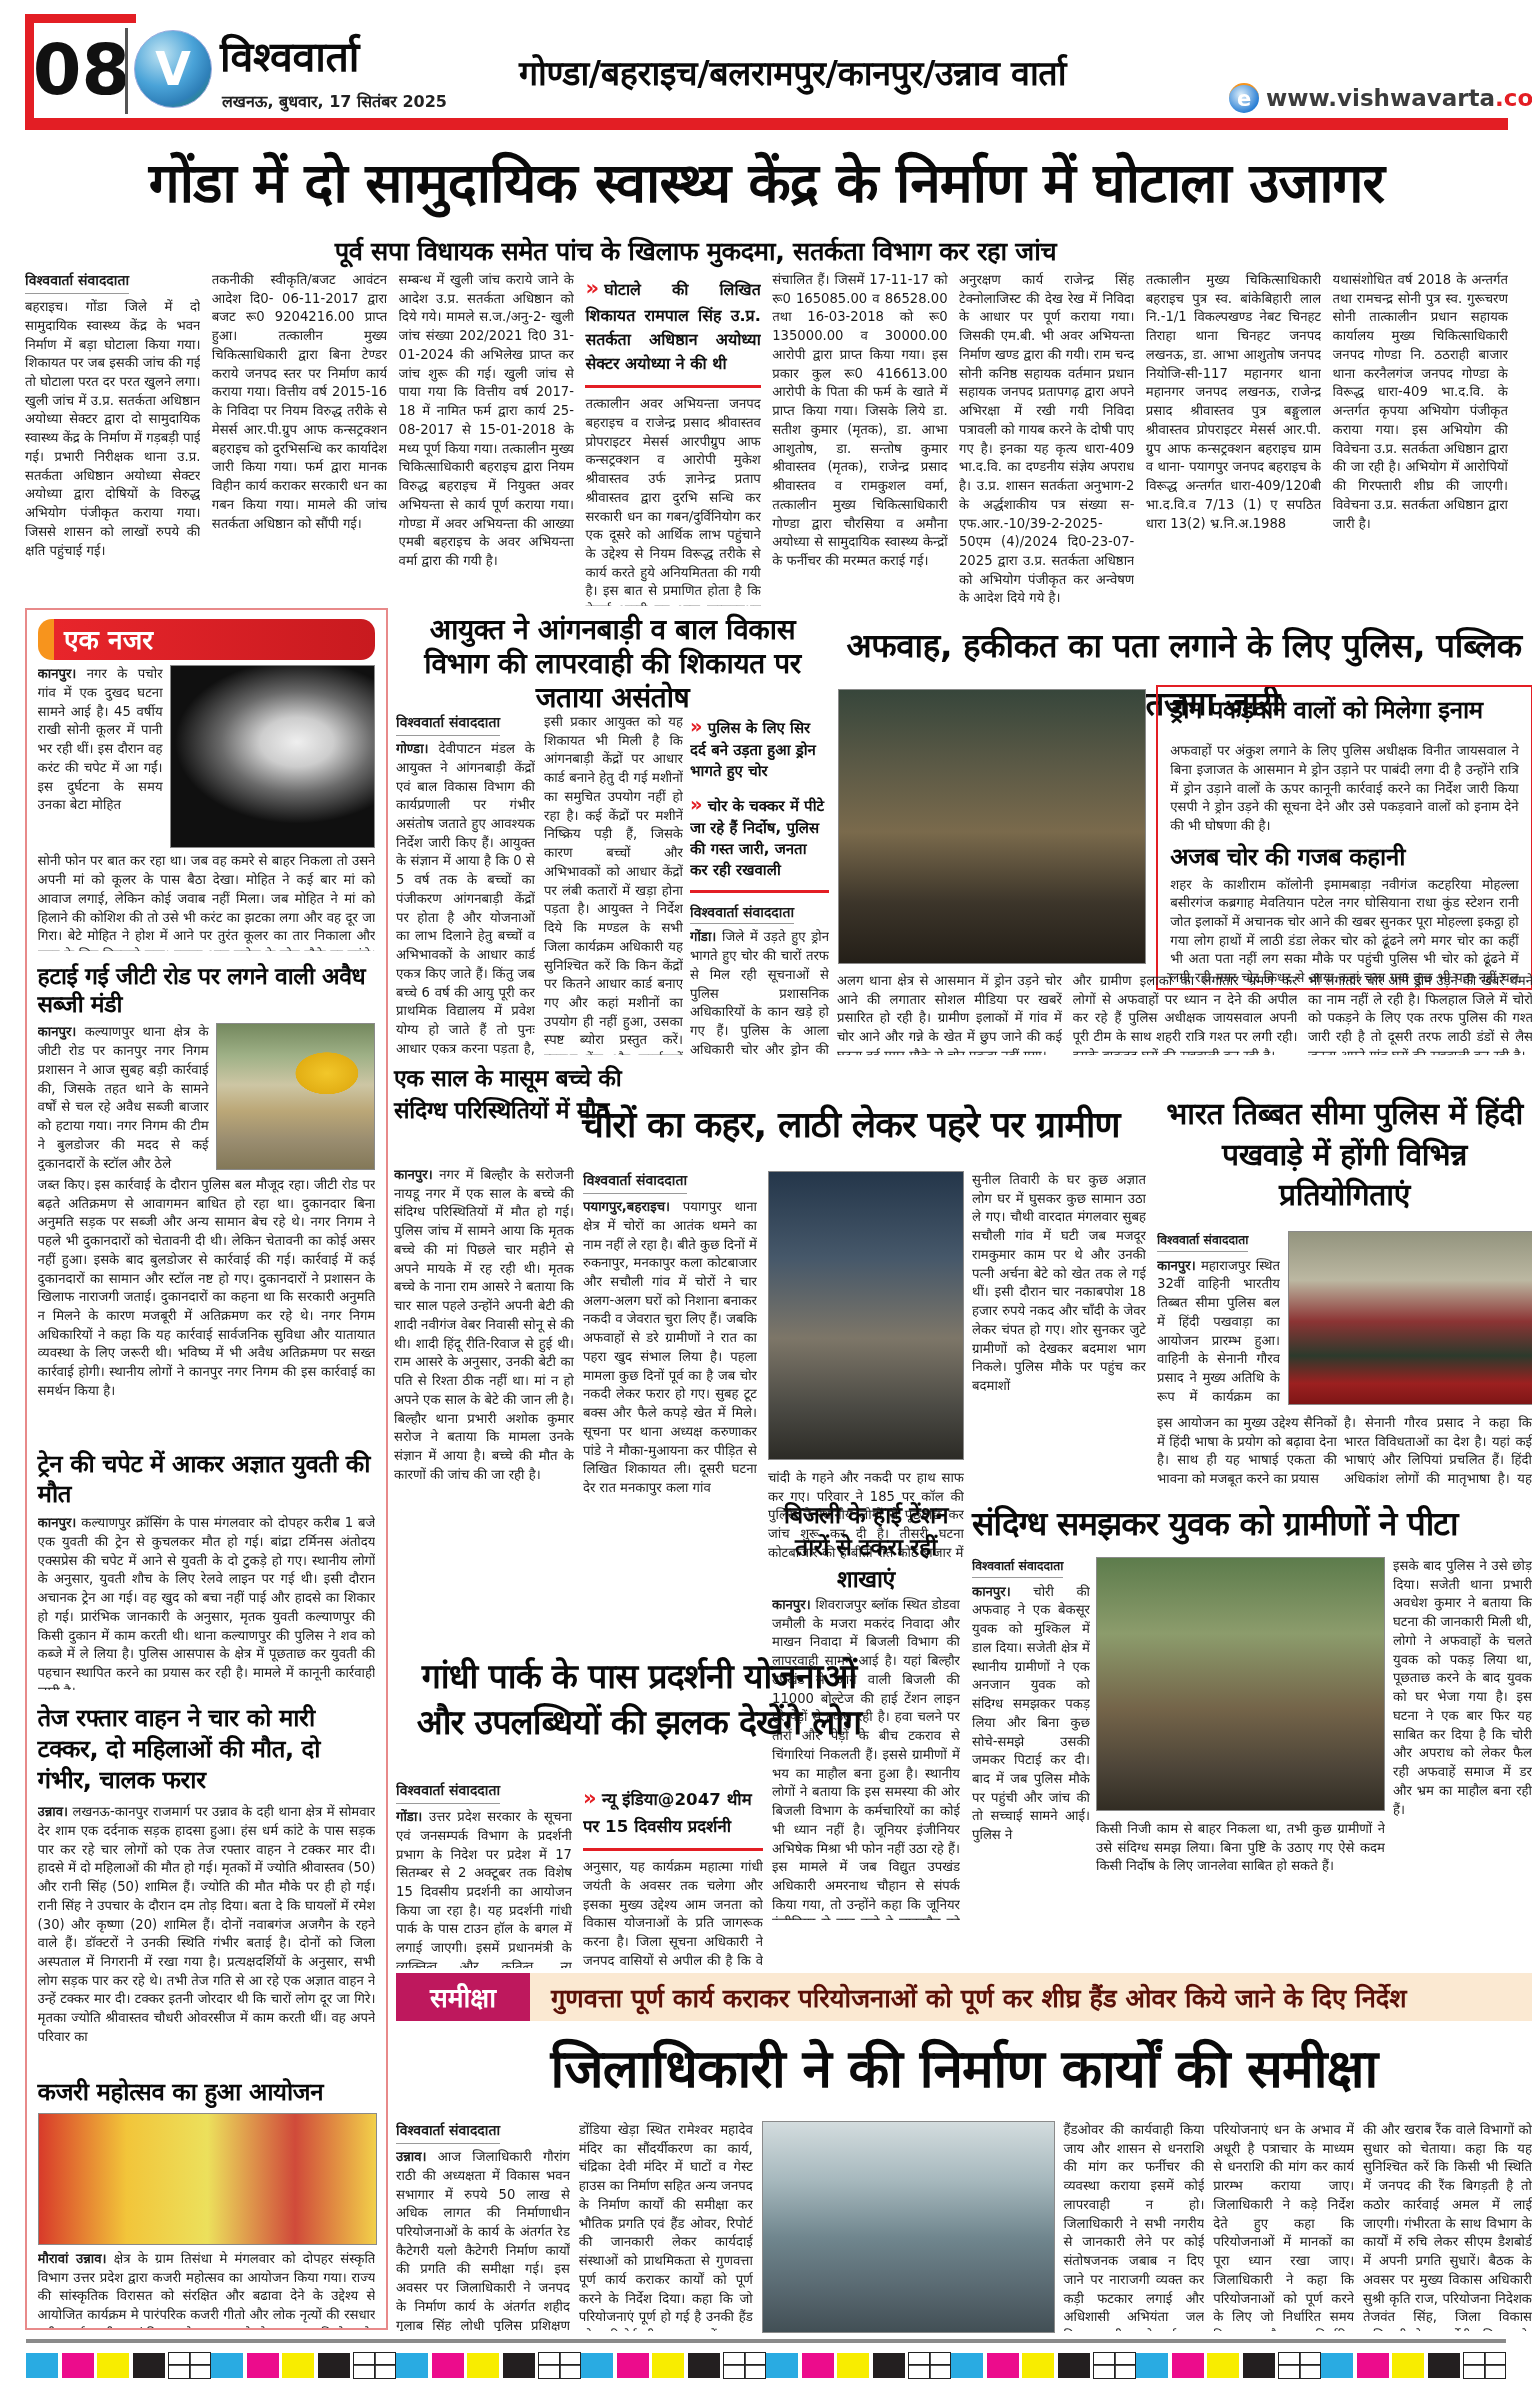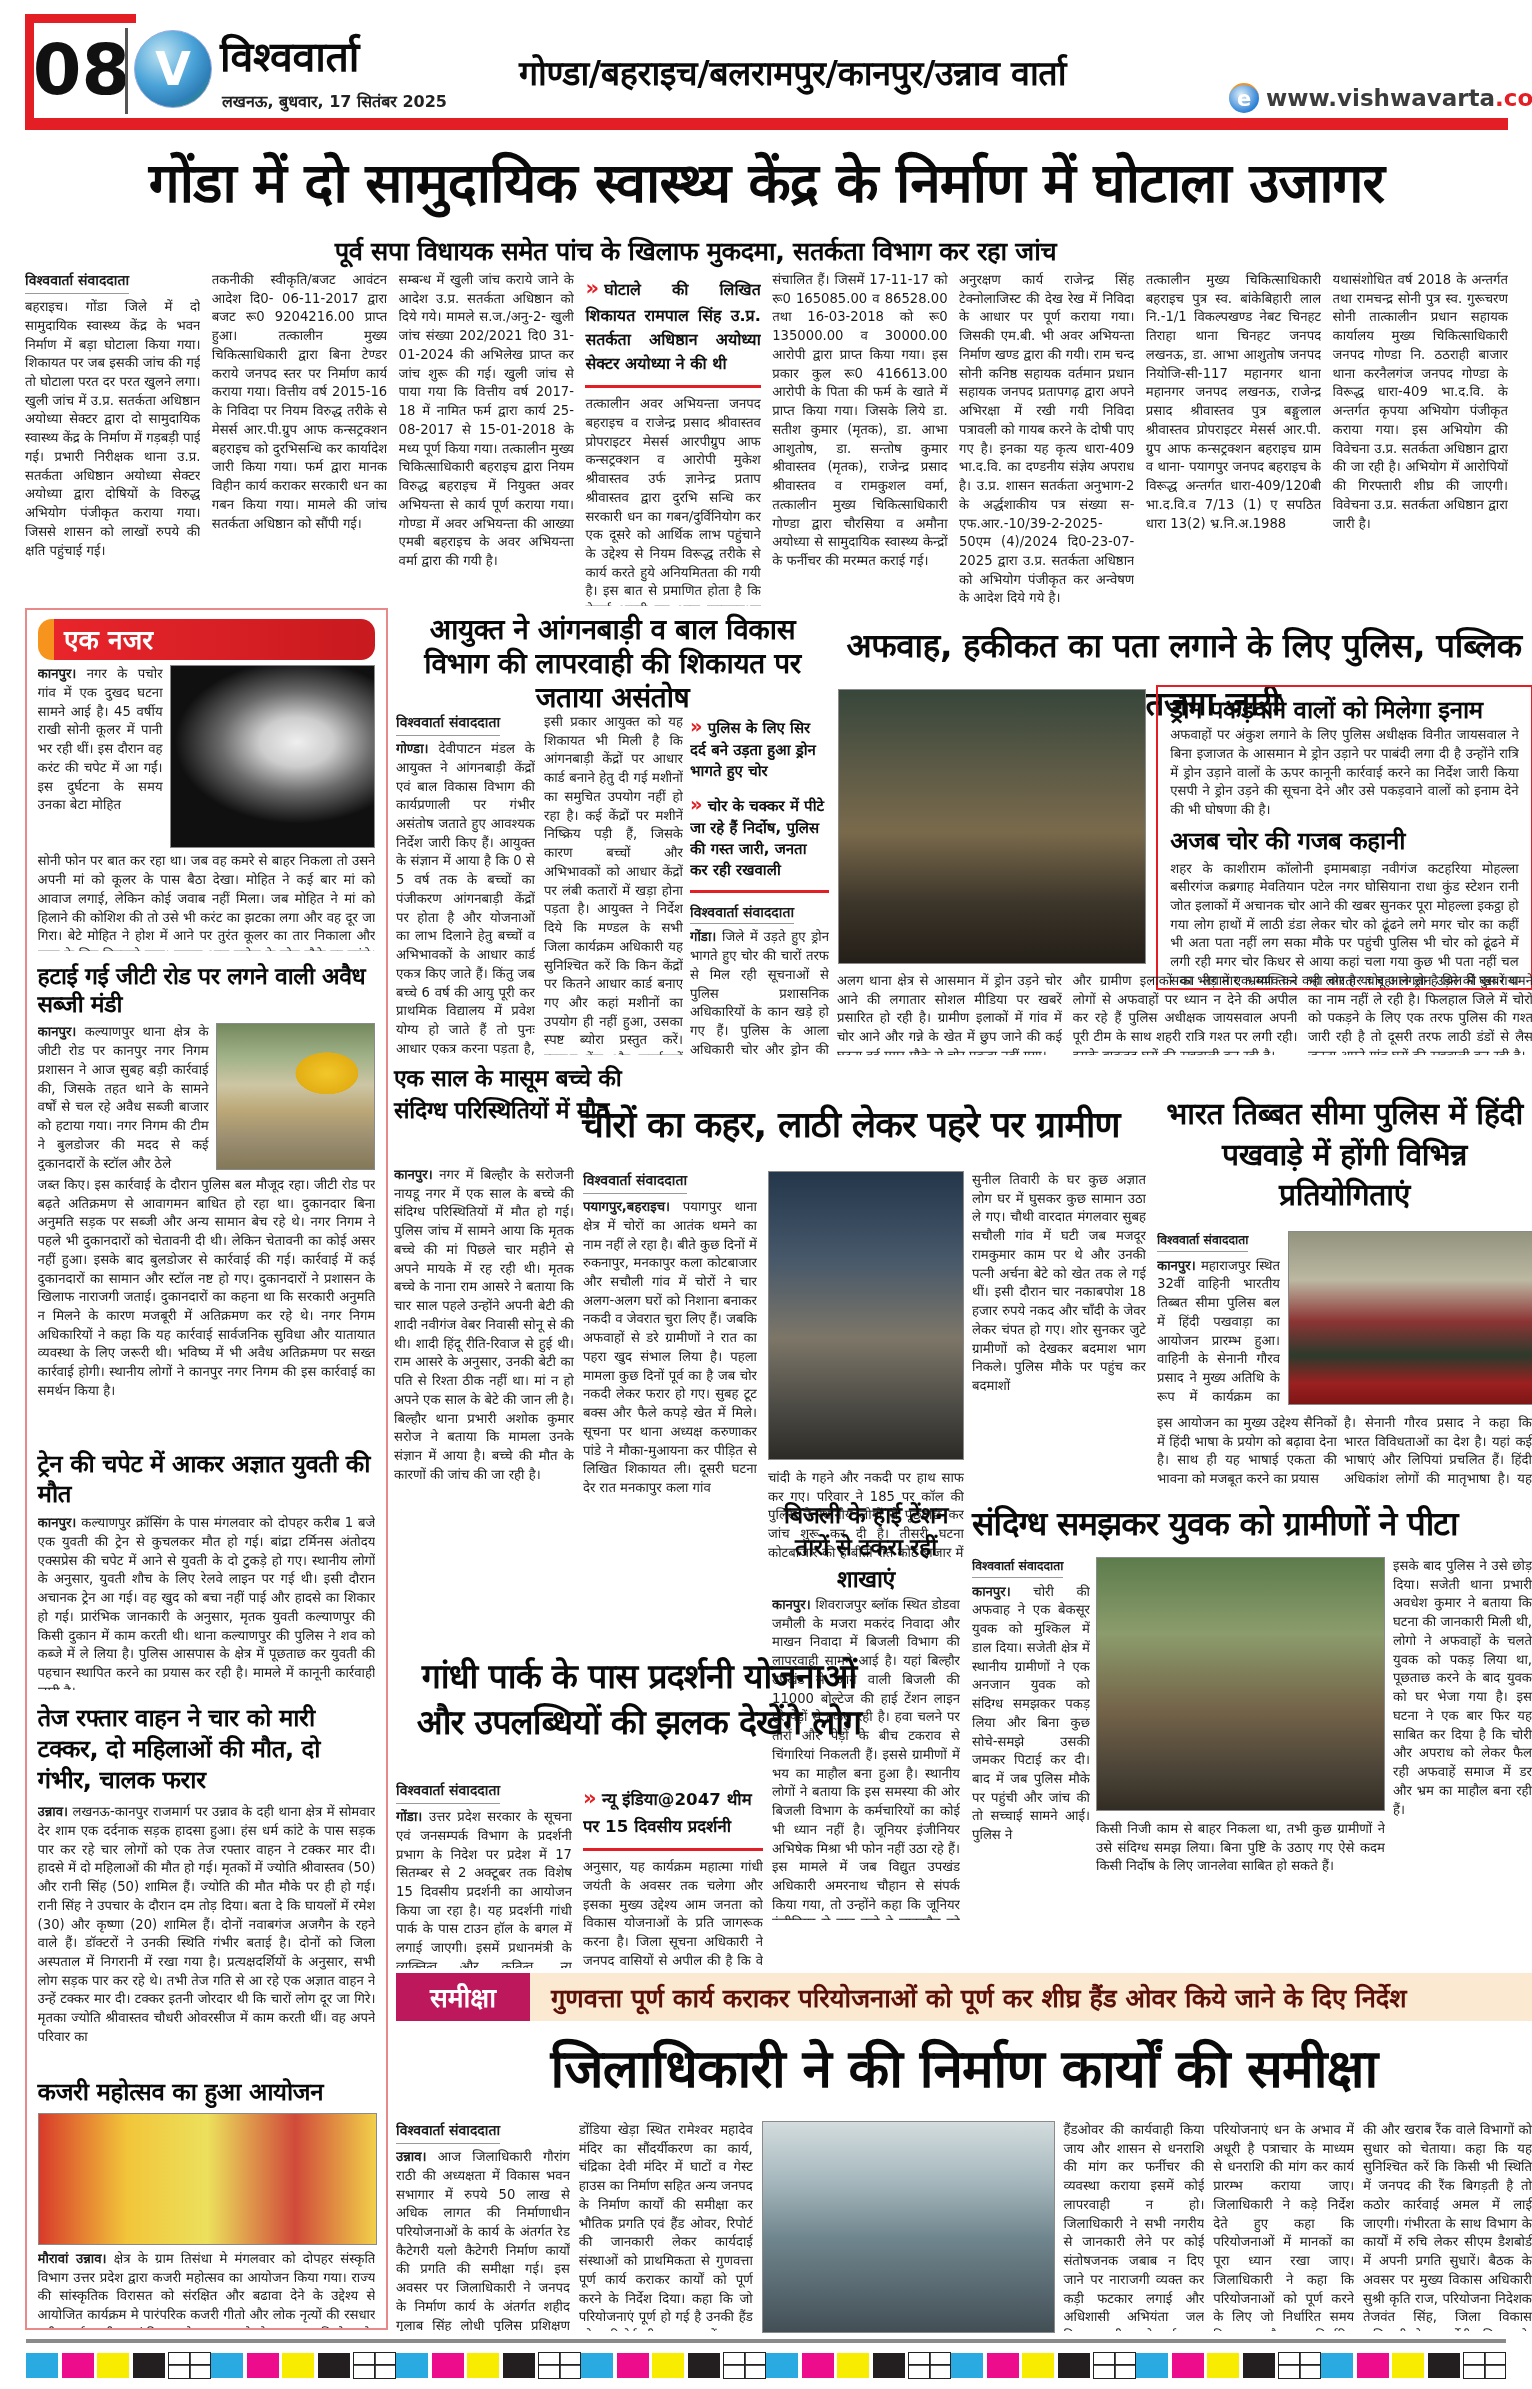--- a/index.html
+++ b/index.html
@@ -108,21 +108,21 @@
 <div class="abs" style="left:690px;top:713px;width:139px;height:343px;overflow:hidden;">
   <div class="bullet"><span class="chev" style="font-size:19.4px;">»</span><span>पुलिस के लिए सिर दर्द बने उड़ता हुआ ड्रोन भागते हुए चोर</span></div>
   <div class="bullet"><span class="chev" style="font-size:19.4px;">»</span><span>चोर के चक्कर में पीटे जा रहे हैं निर्दोष, पुलिस की गस्त जारी, जनता कर रही रखवाली</span></div>
   <div class="redrule"></div>
   <div class="byline">विश्ववार्ता संवाददाता</div>
   <div class="col"><span class="dl">गोंडा।</span> <span>जिले में उड़ते हुए ड्रोन भागते हुए चोर की चारों तरफ से मिल रही सूचनाओं से पुलिस प्रशासनिक अधिकारियों के कान खड़े हो गए हैं। पुलिस के आला अधिकारी चोर और ड्रोन की खबरों को महज कोरी अफवाह बता रहे हैं। जिले में पुलिस और पब्लिक का पिछले एक हफ्तों से रतजगा जारी है। जिले में पिछले एक हफ्तों से अलग-</span></div>
 </div>
 <div class="abs photo ph-crowd1" style="left:838px;top:689px;width:308px;height:275px;"></div>
 <div class="abs" style="left:1156px;top:685px;width:377px;height:305px;border:2.6px solid #e31e24;padding:8.8px 12.3px;overflow:hidden;">
   <div class="hl" style="font-size:24px;">ड्रोन पकड़वाने वालों को मिलेगा इनाम</div>
-  <div class="col" style="margin-top:1px;">अफवाहों पर अंकुश लगाने के लिए पुलिस अधीक्षक विनीत जायसवाल ने बिना इजाजत के आसमान मे ड्रोन उड़ाने पर पाबंदी लगा दी है उन्होंने रात्रि में ड्रोन उड़ाने वालों के ऊपर कानूनी कार्रवाई करने का निर्देश जारी किया एसपी ने ड्रोन उड़ने की सूचना देने और उसे पकड़वाने वालों को इनाम देने की भी घोषणा की है।</div>
+  <div class="col" style="margin-top:17px;">अफवाहों पर अंकुश लगाने के लिए पुलिस अधीक्षक विनीत जायसवाल ने बिना इजाजत के आसमान मे ड्रोन उड़ाने पर पाबंदी लगा दी है उन्होंने रात्रि में ड्रोन उड़ाने वालों के ऊपर कानूनी कार्रवाई करने का निर्देश जारी किया एसपी ने ड्रोन उड़ने की सूचना देने और उसे पकड़वाने वालों को इनाम देने की भी घोषणा की है।</div>
   <div class="hl" style="font-size:24px;margin-top:7px;">अजब चोर की गजब कहानी</div>
   <div class="col" style="margin-top:3.5px;">शहर के काशीराम कॉलोनी इमामबाड़ा नवीगंज कटहरिया मोहल्ला बसीरगंज कब्रगाह मेवतियान पटेल नगर घोसियाना राधा कुंड स्टेशन रानी जोत इलाकों में अचानक चोर आने की खबर सुनकर पूरा मोहल्ला इकट्ठा हो गया लोग हाथों में लाठी डंडा लेकर चोर को ढूंढने लगे मगर चोर का कहीं भी अता पता नहीं लग सका मौके पर पहुंची पुलिस भी चोर को ढूंढने में लगी रही मगर चोर किधर से आया कहां चला गया कुछ भी पता नहीं चल सका भीड़ में एक व्यक्ति ने कहा चोर है या चूहा लगता है बिल में घुस गया होगा</div>
 </div>
 <div class="abs flexrow" style="left:837px;top:972px;width:696px;height:83px;gap:10.6px;">
   <div class="lcol col">अलग थाना क्षेत्र से आसमान में ड्रोन उड़ने चोर आने की लगातार सोशल मीडिया पर खबरें प्रसारित हो रही है। ग्रामीण इलाकों में गांव में चोर आने और गन्ने के खेत में छुप जाने की कई घटना हुई मगर मौके से चोर पकड़ा नहीं गया।</div>
   <div class="lcol col">और ग्रामीण इलाकों का लगातार भ्रमण कर लोगों से अफवाहों पर ध्यान न देने की अपील कर रहे हैं पुलिस अधीक्षक जायसवाल अपनी पूरी टीम के साथ शहरी रात्रि गश्त पर लगी रही। इसके बावजूद घरों की रखवाली कर रही है।</div>
   <div class="lcol col">भी लगातार चोर आने ड्रोन उड़ने की खबरें थमने का नाम नहीं ले रही है। फिलहाल जिले में चोरों को पकड़ने के लिए एक तरफ पुलिस की गश्त जारी रही है तो दूसरी तरफ लाठी डंडों से लैस जनता अपने गांव घरों की रखवाली कर रही है।</div>
 </div>
 
 <div class="abs hl" style="left:394px;top:1062px;width:234px;height:99px;font-size:23px;line-height:1.4;">एक साल के मासूम बच्चे की संदिग्ध परिस्थितियों में मौत</div>

